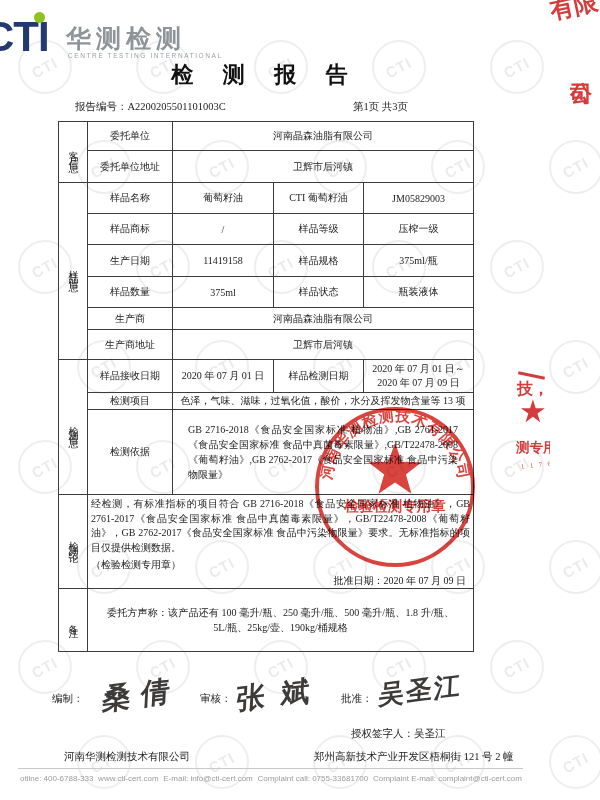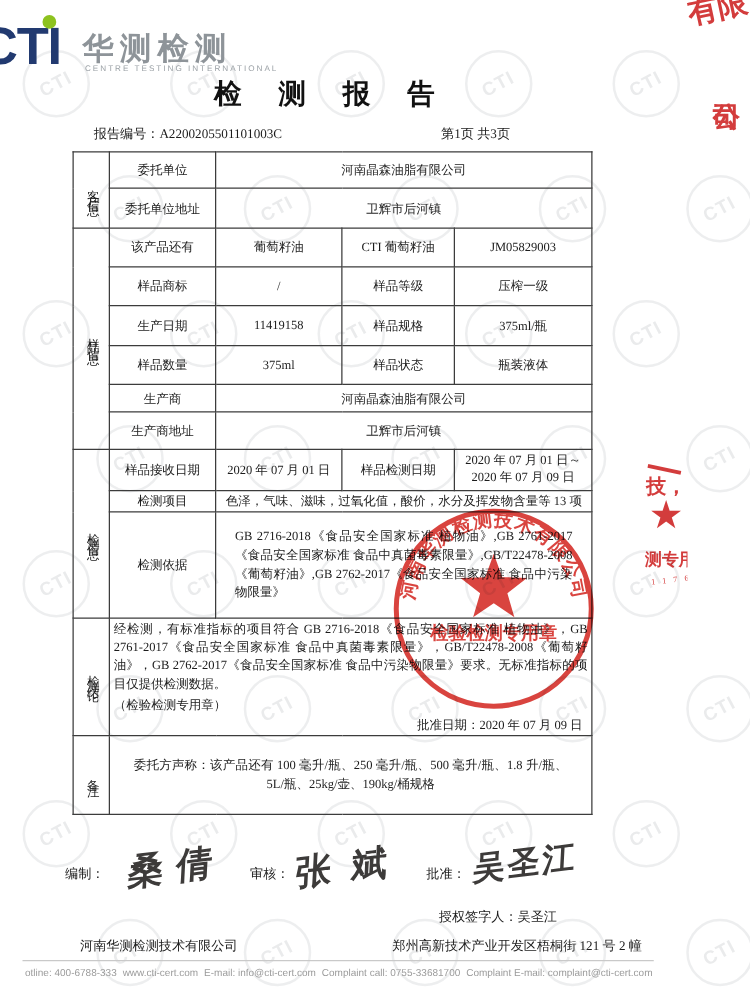--- a/index.html
+++ b/index.html
@@ -241,21 +241,21 @@
     <td>委托单位</td>
     <td colspan="3">河南晶森油脂有限公司</td>
   </tr>
   <tr style="height:32px">
     <td>委托单位地址</td>
     <td colspan="3">卫辉市后河镇</td>
   </tr>
 
   <tr style="height:31px">
     <td class="gcell" rowspan="6"><span class="vtext">样品信息</span></td>
-    <td>该产品还有</td>
+    <td>样品名称</td>
     <td>葡萄籽油</td>
     <td>CTI 葡萄籽油</td>
     <td>JM05829003</td>
   </tr>
   <tr style="height:31px">
     <td>样品商标</td>
     <td>/</td>
     <td>样品等级</td>
     <td>压榨一级</td>
   </tr>

